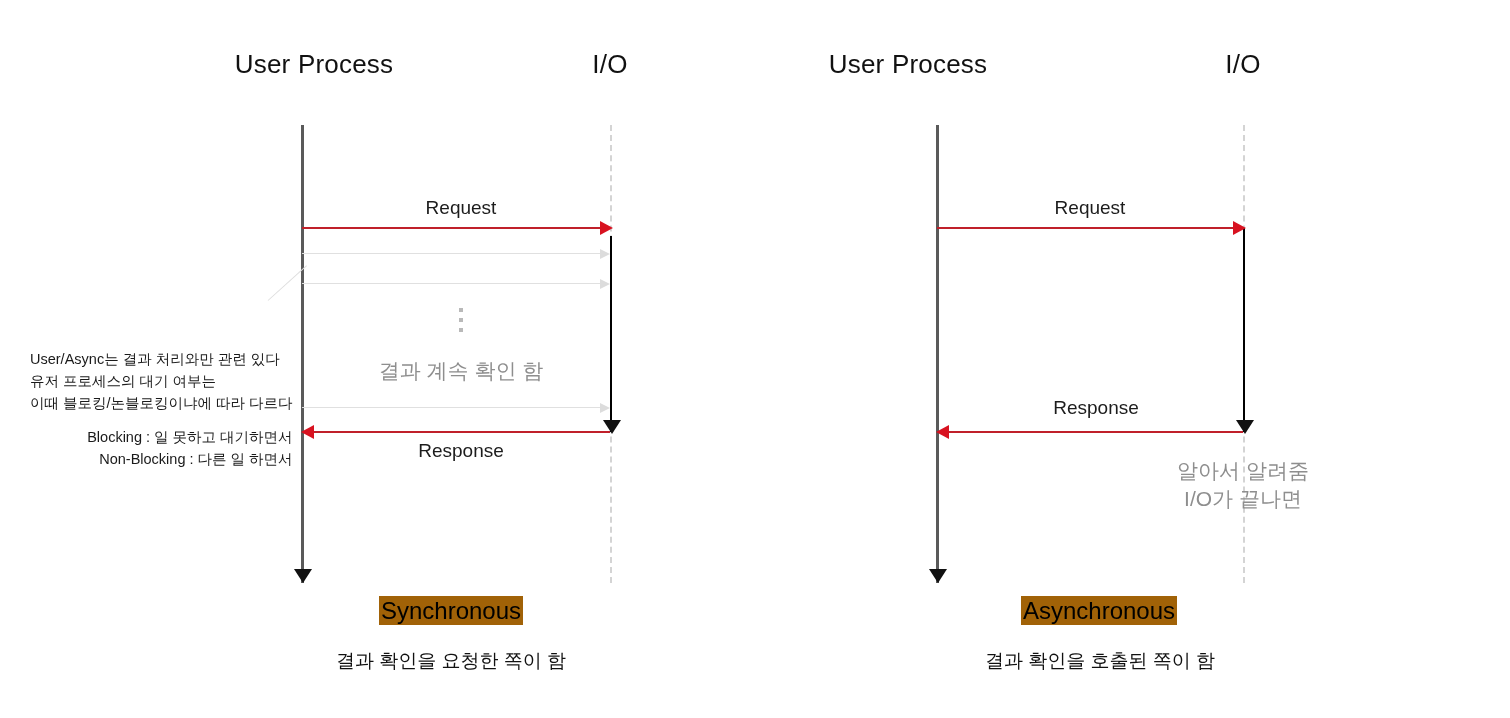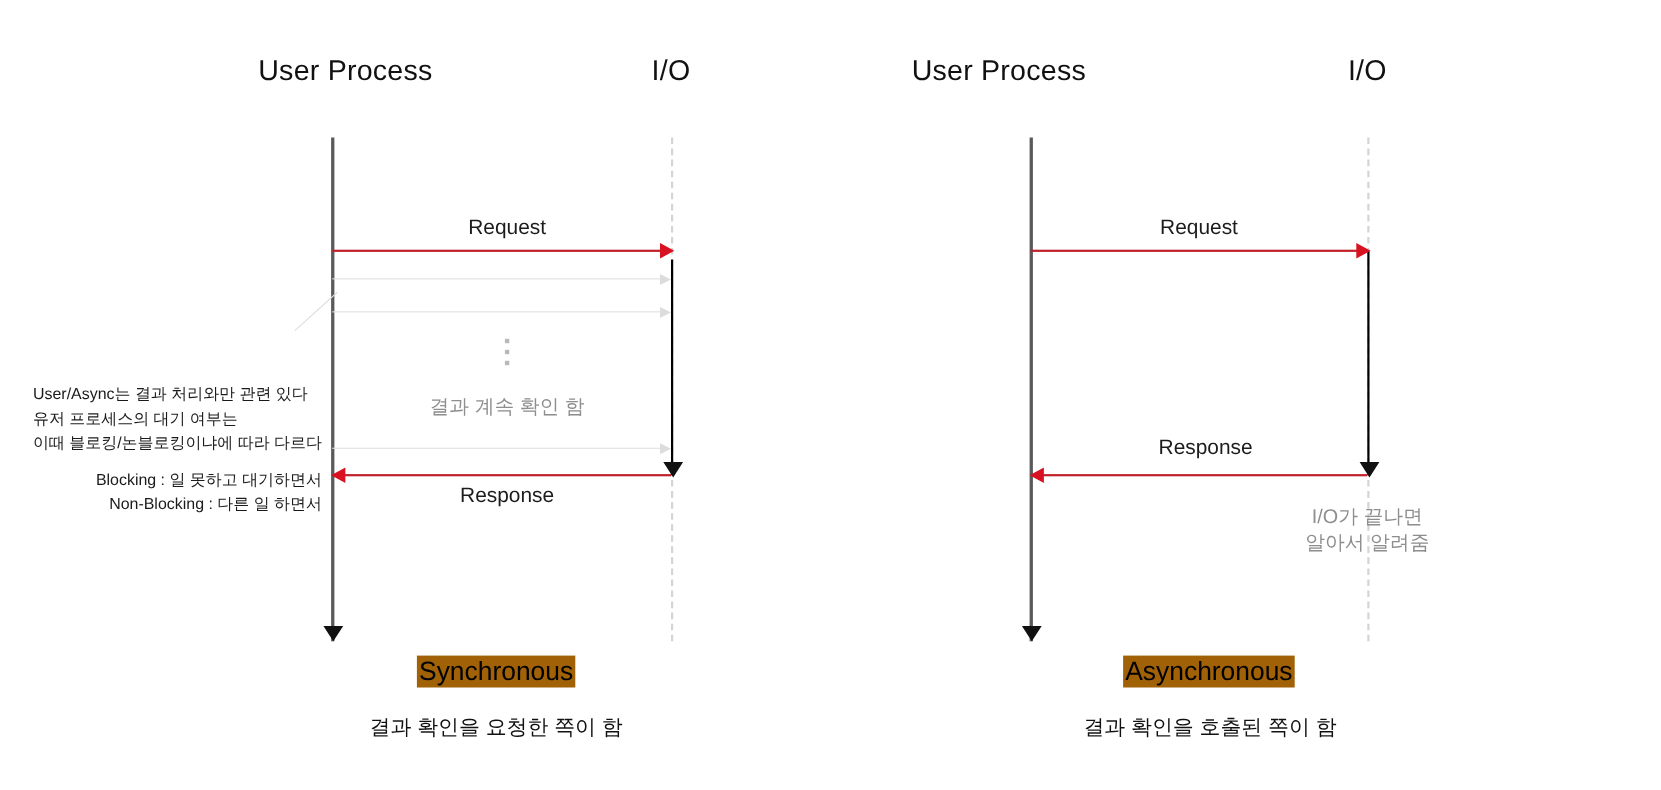--- a/index.html
+++ b/index.html
@@ -95,21 +95,21 @@
     position: absolute;
     font-size: 19px;
     color: #1c1c1c;
     white-space: nowrap;
     text-align: center;
   }
 
   
   .inline-note {
     position: absolute;
-    font-size: 18px;
+    font-size: 21px;
     color: #8e8e8e;
     white-space: nowrap;
     text-align: center;
     line-height: 1.35;
   }
   .vdots {
     position: absolute;
     display: flex;
     flex-direction: column;
     gap: 6px;
@@ -233,19 +233,19 @@
 
   <div class="msg-label" style="left:230px; top:197px; width:200px;">Request</div>
   <div class="msg-line msg-red" style="left:177px; top:227px; width:306px;"></div>
   <div class="head-right-red" style="left:473px; top:221px;"></div>
 
   <div class="msg-label" style="left:236px; top:397px; width:200px;">Response</div>
   <div class="msg-line msg-red" style="left:185px; top:431px; width:298px;"></div>
   <div class="head-left-red" style="left:176px; top:425px;"></div>
 
   <div class="inline-note" style="left:383px; top:457px; width:200px;">
+    <div>알아서 알려줌</div>
     <div>I/O가 끝나면</div>
-    <div>알아서 알려줌</div>
   </div>
 
   <div class="highlight-title" style="left:204px; top:597px; width:270px;"><span>Asynchronous</span></div>
   <div class="footer-caption" style="left:180px; top:648px; width:320px;">결과 확인을 호출된 쪽이 함</div>
 </div>
 
 </body></html>

